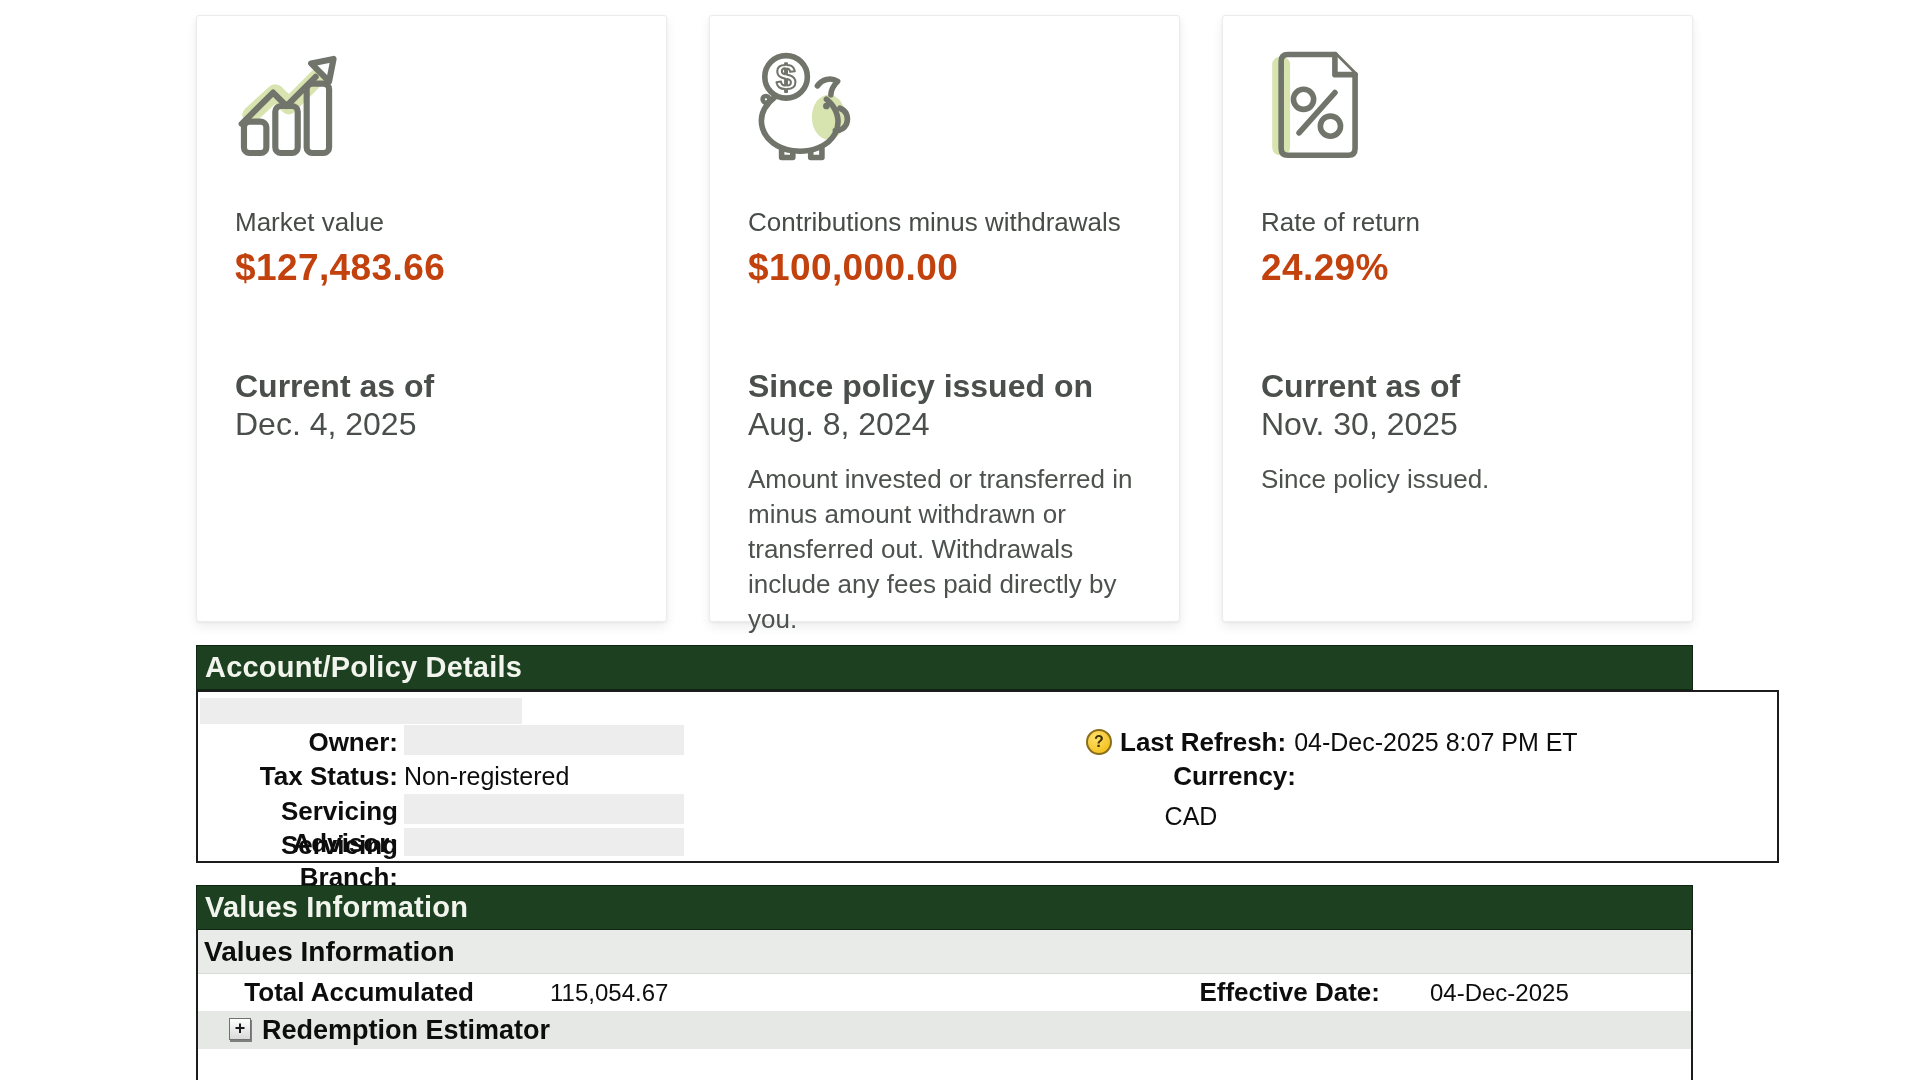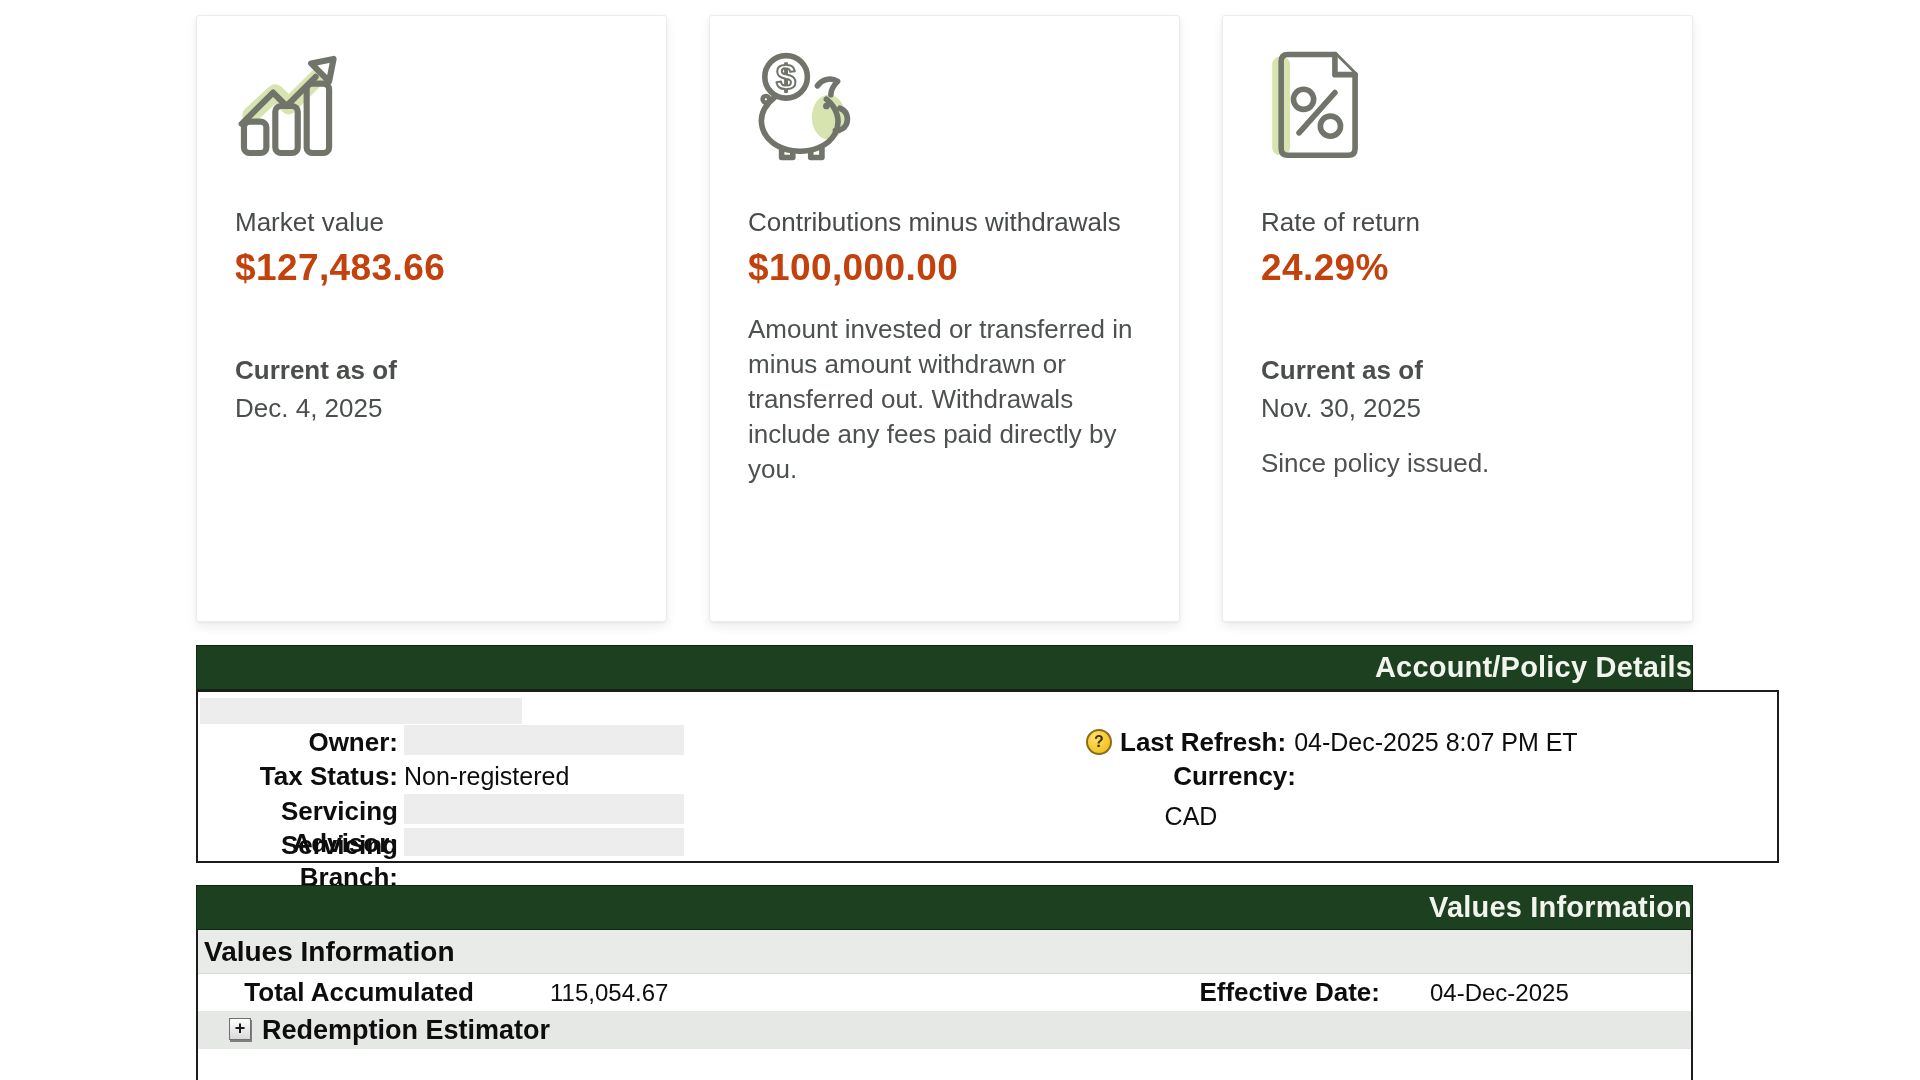--- a/index.html
+++ b/index.html
@@ -11,29 +11,29 @@
   .cards{position:absolute;left:196px;top:15px;width:1497px;display:flex;gap:42px;}
   .card{
     width:471px;height:607px;box-sizing:border-box;background:#fff;
     border:1px solid #ececec;border-radius:3px;
     box-shadow:0 5px 12px rgba(0,0,0,.07),0 1px 3px rgba(0,0,0,.05);
     padding:34px 38px;
   }
   .card-icon{width:112px;height:112px;margin-bottom:44px;}
   .card-title{font-size:26px;line-height:32px;color:#474c48;margin:0;}
   .card-value{font-size:37px;line-height:44px;font-weight:700;color:#c2410c;margin:8px 0 0;letter-spacing:.4px;}
-  .card-caption{margin-top:64px;font-size:26px;line-height:32px;color:#4a4f4b;}
+  .card-caption{margin-top:80px;font-size:32px;line-height:32px;color:#4a4f4b;}
   .caption-label{font-weight:700;}
   .caption-date{margin-top:6px;font-weight:400;}
   .card-desc{margin-top:22px;font-size:26px;line-height:35px;color:#4d524e;}
   
   .section-header{
     position:absolute;left:196px;width:1497px;height:45px;box-sizing:border-box;
     background:#1d4020;border:1px solid #0f2612;color:#f2f5ee;
-    font-weight:700;font-size:29px;line-height:42px;padding-left:8px;letter-spacing:.2px;text-align:right;
+    font-weight:700;font-size:29px;line-height:42px;padding-left:8px;letter-spacing:.2px;
   }
   
   .apd-box{
     position:absolute;left:196px;top:690px;width:1583px;height:173px;box-sizing:border-box;
     background:#fff;border:2px solid #1c1c1c;
   }
   .redact{background:#ededed;position:absolute;}
   .apd-strip{left:2px;top:6px;width:322px;height:26px;}
   .apd-row{position:absolute;height:32px;font-size:26px;line-height:32px;color:#0d0d0d;width:100%;}
   .apd-label{position:absolute;left:0;width:200px;text-align:right;font-weight:700;}
@@ -104,20 +104,24 @@
       <path d="M82 52 C88 54 90 60 88 66 C86 70 82 72 78 72" stroke="#70746a" stroke-width="5"></path>
       <circle cx="70" cy="50" r="3" fill="#70746a" stroke="none"></circle>
       <path d="M30 88 L30 96 L40 96 L40 90" stroke="#70746a" stroke-width="5"></path>
       <path d="M56 90 L56 96 L66 96 L66 88" stroke="#70746a" stroke-width="5"></path>
       <circle cx="16" cy="44" r="3" stroke="#70746a" stroke-width="4"></circle>
       <circle cx="34" cy="24" r="19" fill="#ffffff" stroke="#70746a" stroke-width="5"></circle>
       <text x="34" y="35" text-anchor="middle" font-family="Liberation Sans, sans-serif" font-size="32" font-weight="700" fill="none" stroke="#70746a" stroke-width="1.8">$</text>
     </svg>
     <p class="card-title">Contributions minus withdrawals</p>
     <p class="card-value">$100,000.00</p>
+    <div class="card-caption">
+      <div class="caption-label">Since policy issued on</div>
+      <div class="caption-date">Aug. 8, 2024</div>
+    </div>
     <p class="card-desc">Amount invested or transferred in minus amount withdrawn or transferred out. Withdrawals include any fees paid directly by you.</p>
   </div>
 
   <div class="card">
     <svg class="card-icon" viewBox="0 0 100 100" fill="none" stroke-linecap="round" stroke-linejoin="round">
       <rect x="10" y="6" width="16" height="88" rx="7" fill="#d7e4af"></rect>
       <path d="M66 4 L24 4 Q18 4 18 10 L18 88 Q18 94 24 94 L78 94 Q84 94 84 88 L84 22 Z" stroke="#70746a" stroke-width="5"></path>
       <path d="M66 4 L66 22 L84 22" stroke="#70746a" stroke-width="5" fill="#ffffff"></path>
       <circle cx="38" cy="44" r="9" stroke="#70746a" stroke-width="5"></circle>
       <circle cx="62" cy="68" r="9" stroke="#70746a" stroke-width="5"></circle>

